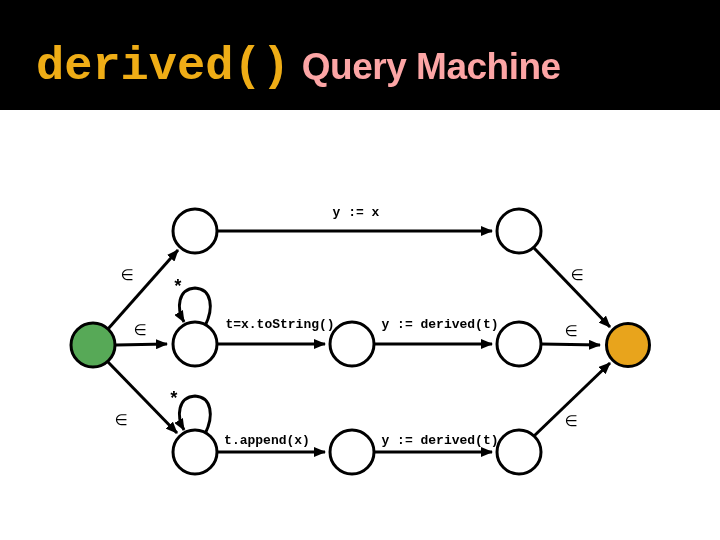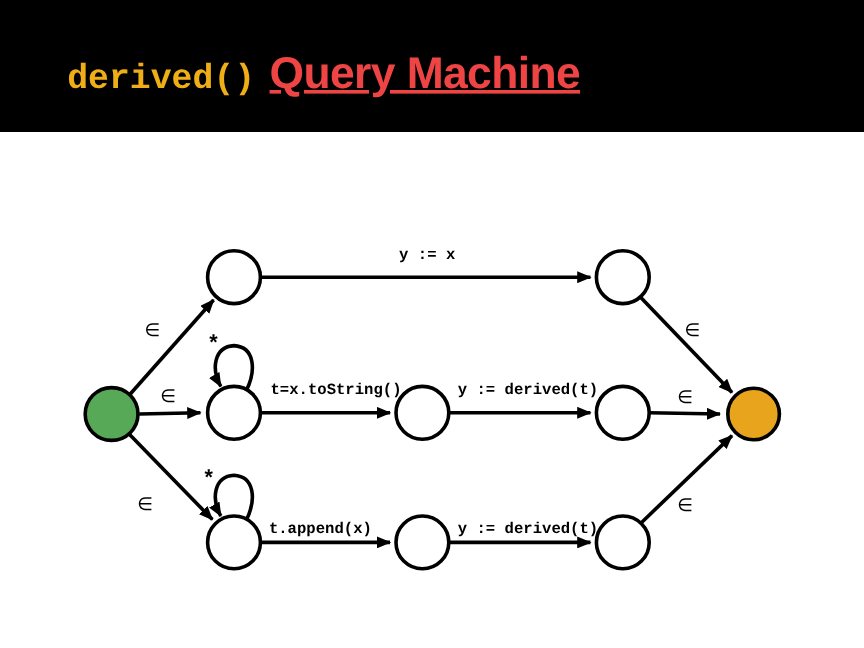--- a/index.html
+++ b/index.html
@@ -13,23 +13,22 @@
   .slide-header{
     position:absolute;top:0;left:0;
     width:720px;height:110px;
     display:flex;align-items:baseline;
     padding-top:40px;padding-left:36px;
     box-sizing:border-box;
   }
   .title-code{
     font-family:"Liberation Mono",monospace;
     font-weight:bold;
-    font-size:29px;
+    font-size:47px;
     letter-spacing:0px;
-    margin-left:20px;
   }
   .title-text{
     font-family:"Liberation Sans",sans-serif;
     font-weight:bold;
     font-size:37px;
     margin-left:12px;
     letter-spacing:-0.5px;
   }
   svg.diagram{position:absolute;top:0;left:0;}
   .edge{stroke:#000;stroke-width:3;fill:none;}
@@ -55,21 +54,21 @@
     text-anchor:middle;
   }
 </style>
 </head>
 <body>
 
 <div class="slide">
 
   <header class="slide-header" style="background-color: rgb(0, 0, 0);">
     <span class="title-code" style="color: rgb(239, 173, 22);">derived()</span>
-    <span class="title-text" style="color: #ef4444; text-decoration: underline;">Query Machine</span>
+    <span class="title-text" style="color: #fca5a5;">Query Machine</span>
   </header>
 
   <svg class="diagram" width="720" height="540" viewBox="0 0 720 540">
     <defs>
       <marker id="arrow" viewBox="0 0 12 10" refX="11" refY="5" markerWidth="12" markerHeight="10" markerUnits="userSpaceOnUse" orient="auto">
         <path d="M0,0 L12,5 L0,10 z" fill="#000"></path>
       </marker>
     </defs>
 
     <line class="edge" x1="217" y1="231" x2="492" y2="231" marker-end="url(#arrow)"></line>

